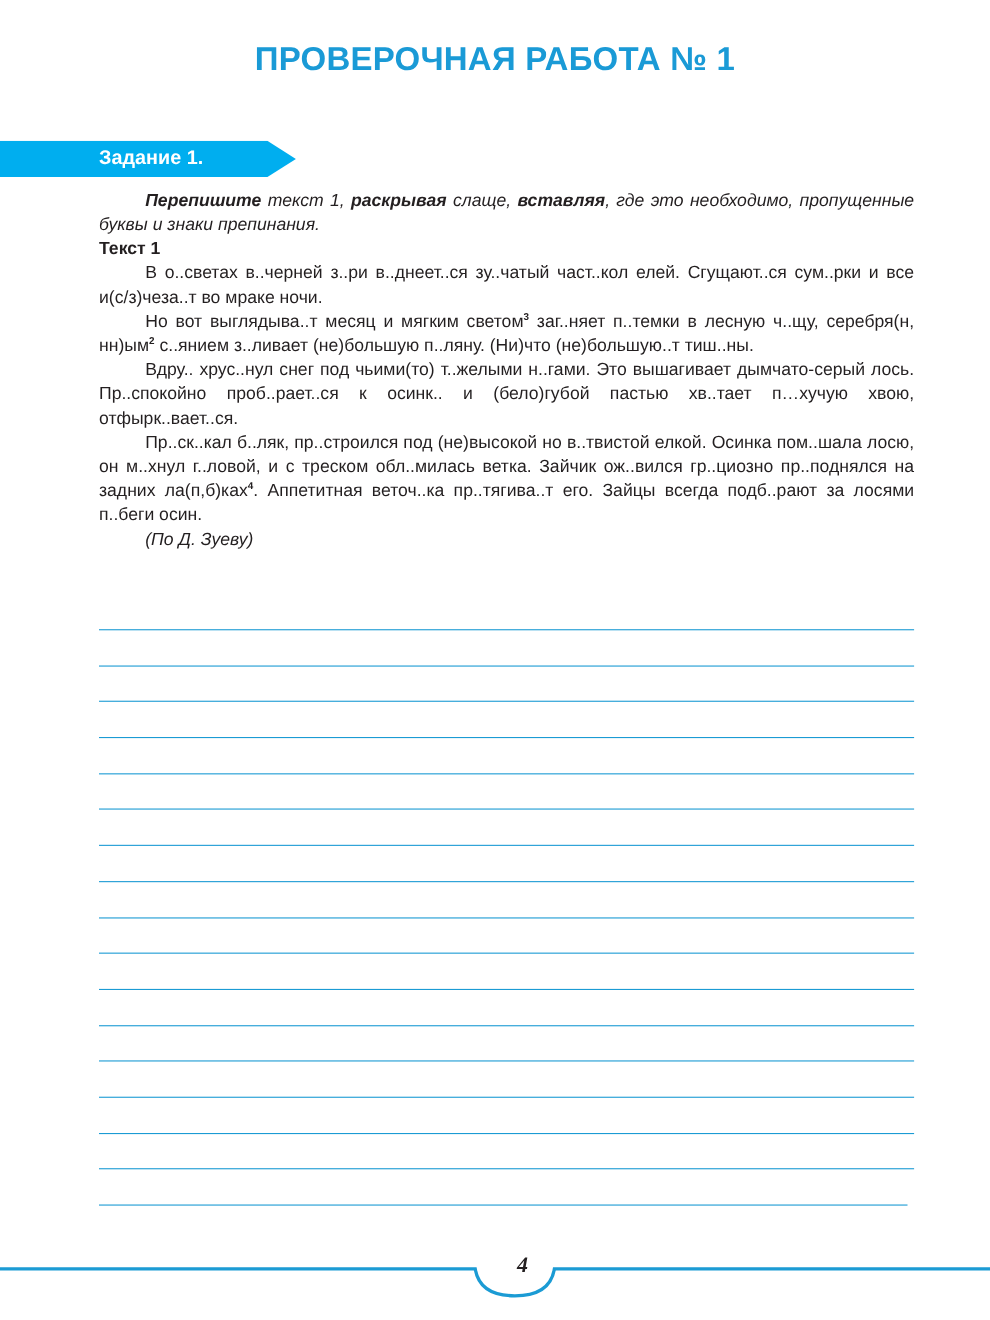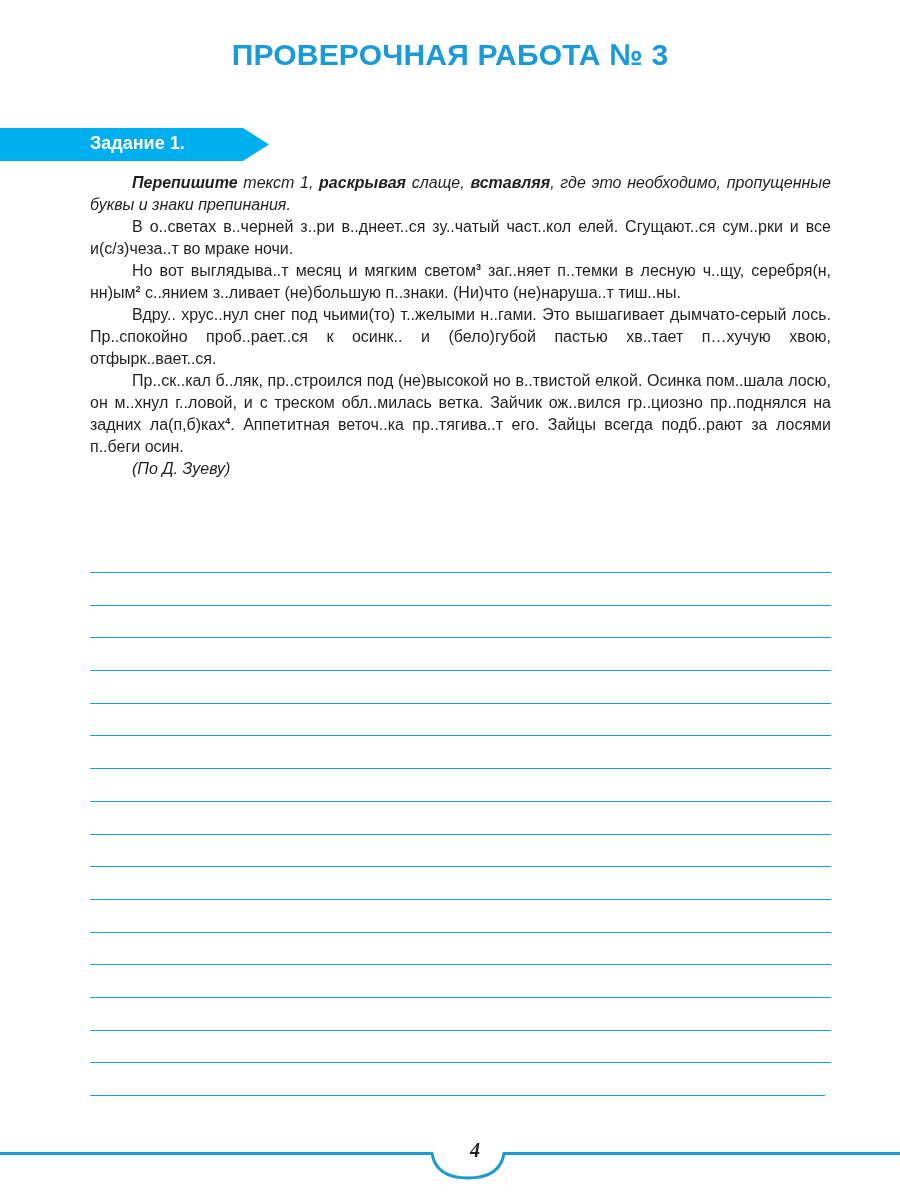--- a/index.html
+++ b/index.html
@@ -36,33 +36,34 @@
   .wline.short { width: 735px; }
   .footer { position: absolute; top: 1140px; left: 0; width: 900px; height: 60px; }
   .page-num {
     position: absolute; top: 1139px; left: 460px; width: 30px; text-align: center;
     font-family: "Liberation Serif", serif; font-style: italic; font-weight: bold; font-size: 20px; color: #231f20;
   }
 </style>
 </head>
 <body>
 
-<div class="title">ПРОВЕРОЧНАЯ РАБОТА № 3</div>
+<div class="title">ПРОВЕРОЧНАЯ РАБОТА № 1</div>
 
 <div class="ribbon">
   <svg width="270" height="33">
     <polygon points="0,0 243,0 269,16.5 243,33 0,33" fill="#00aeef"></polygon>
   </svg>
   <span class="ribbon-label">Задание 1.</span>
 </div>
 
 <div class="content">
   <p class="instruction"><b>Перепишите</b><span> текст 1, </span><b>раскрывая</b><span> слаще, </span><b>вставляя</b><span>, где это необходимо, пропущенные буквы и знаки препинания.</span></p>
+  <p class="text-title">Текст 1</p>
   <p>В о..светах в..черней з..ри в..днеет..ся зу..чатый част..кол елей. Сгущают..ся сум..рки  и все и(с/з)чеза..т во мраке ночи.</p>
-  <p><span>Но вот выглядыва..т месяц и мягким светом</span><sup>3</sup><span> заг..няет п..темки в лесную ч..щу, серебря(н, нн)ым</span><sup>2</sup><span> с..янием з..ливает (не)большую п..знаки. (Ни)что (не)наруша..т тиш..ны.</span></p>
+  <p><span>Но вот выглядыва..т месяц и мягким светом</span><sup>3</sup><span> заг..няет п..темки в лесную ч..щу, серебря(н, нн)ым</span><sup>2</sup><span> с..янием з..ливает (не)большую п..ляну. (Ни)что (не)большую..т тиш..ны.</span></p>
   <p>Вдру.. хрус..нул снег под чьими(то) т..желыми н..гами. Это вышагивает дымчато-серый лось. Пр..спокойно проб..рает..ся к осинк.. и (бело)губой пастью хв..тает п…хучую хвою, отфырк..вает..ся.</p>
   <p><span>Пр..ск..кал б..ляк, пр..строился под (не)высокой но в..твистой елкой. Осинка пом..шала лосю, он м..хнул г..ловой, и с треском обл..милась ветка. Зайчик ож..вился гр..циозно пр..поднялся на задних ла(п,б)ках</span><sup>4</sup><span>. Аппетитная веточ..ка пр..тягива..т его. Зайцы всегда подб..рают за лосями п..беги осин.</span></p>
   <p class="author">(По Д. Зуеву)</p>
 </div>
 
 <div class="lines" id="answer-lines">
     <div class="wline"></div>
     <div class="wline"></div>
     <div class="wline"></div>
     <div class="wline"></div>

